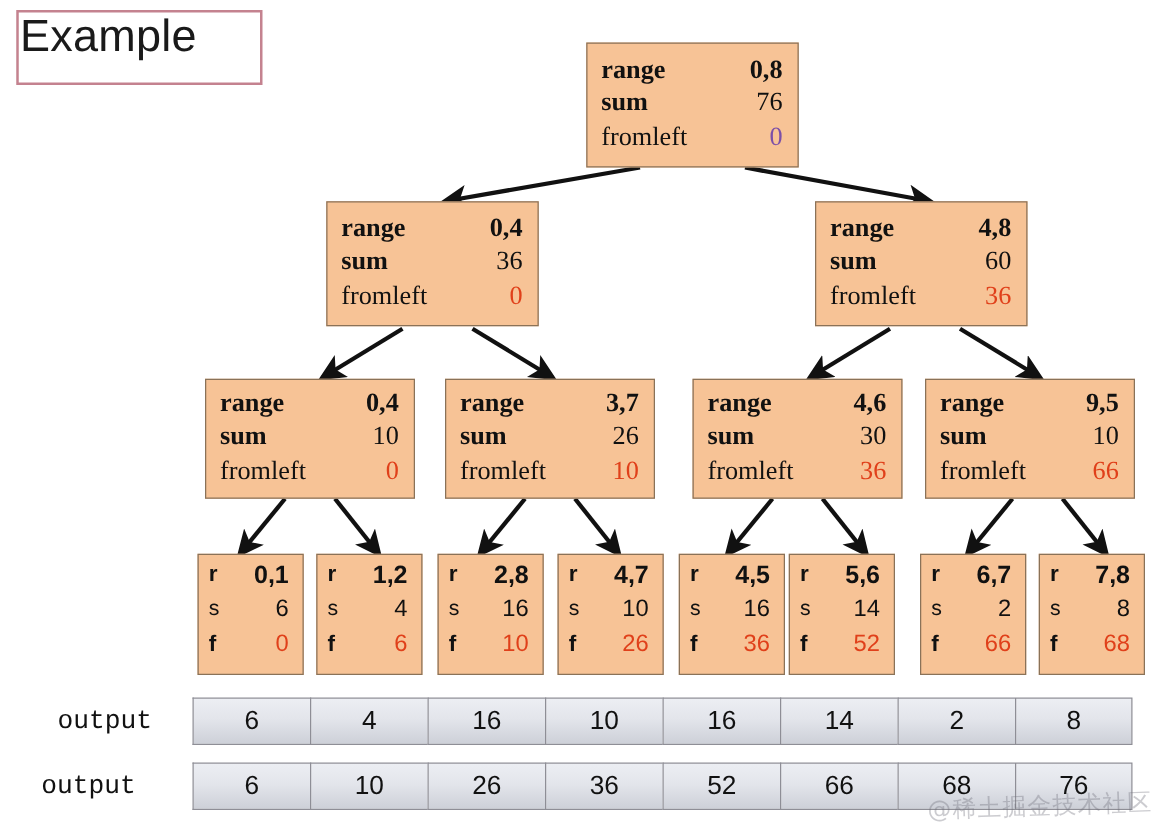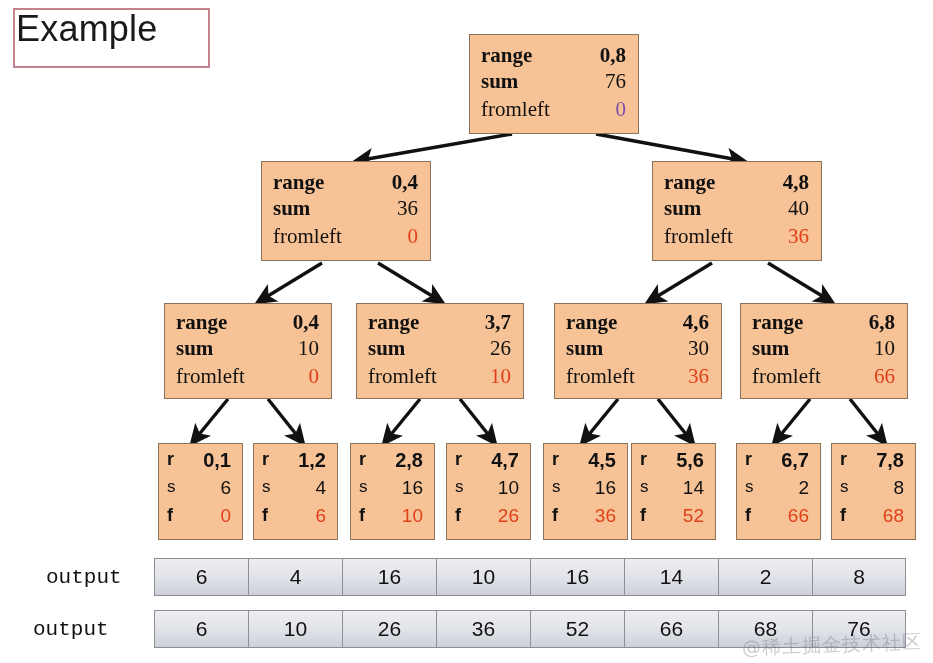--- a/index.html
+++ b/index.html
@@ -119,21 +119,21 @@
   </div>
 </div>
 
 <div class="node" style="left:652px;top:161px;width:170px;height:100px;">
   <div class="row" style="top:8px;">
     <span class="key b">range</span>
     <span class="val b">4,8</span>
   </div>
   <div class="row" style="top:34px;">
     <span class="key b">sum</span>
-    <span class="val">40</span>
+    <span class="val">60</span>
   </div>
   <div class="row" style="top:62px;">
     <span class="key">fromleft</span>
     <span class="val red">36</span>
   </div>
 </div>
 
 <div class="node" style="left:164px;top:303px;width:168px;height:96px;">
   <div class="row" style="top:6px;">
     <span class="key b">range</span>
@@ -175,21 +175,21 @@
   </div>
   <div class="row" style="top:60px;">
     <span class="key">fromleft</span>
     <span class="val red">36</span>
   </div>
 </div>
 
 <div class="node" style="left:740px;top:303px;width:168px;height:96px;">
   <div class="row" style="top:6px;">
     <span class="key b">range</span>
-    <span class="val b">6,8</span>
+    <span class="val b">9,5</span>
   </div>
   <div class="row" style="top:32px;">
     <span class="key b">sum</span>
     <span class="val">10</span>
   </div>
   <div class="row" style="top:60px;">
     <span class="key">fromleft</span>
     <span class="val red">66</span>
   </div>
 </div>

